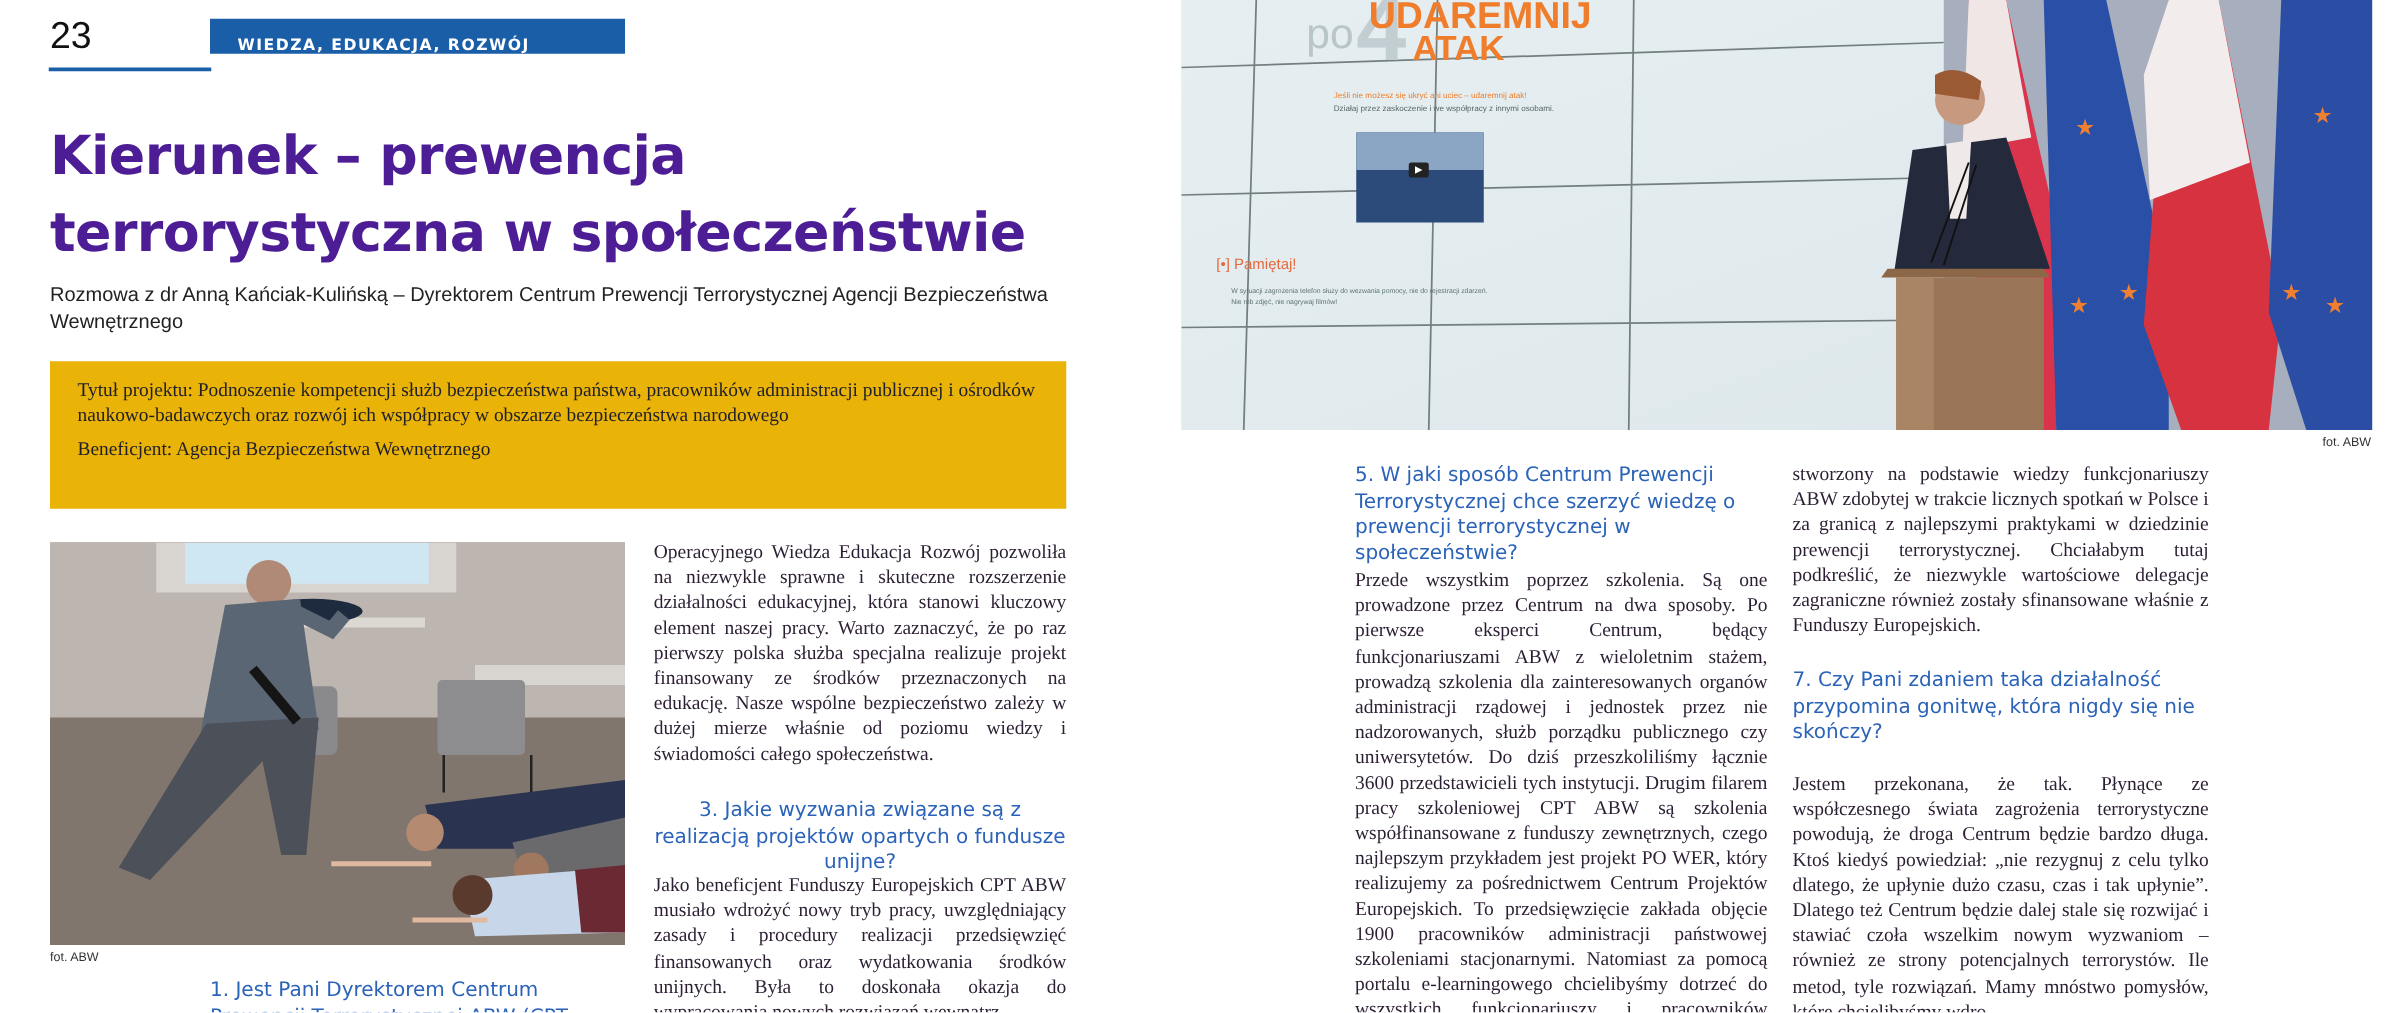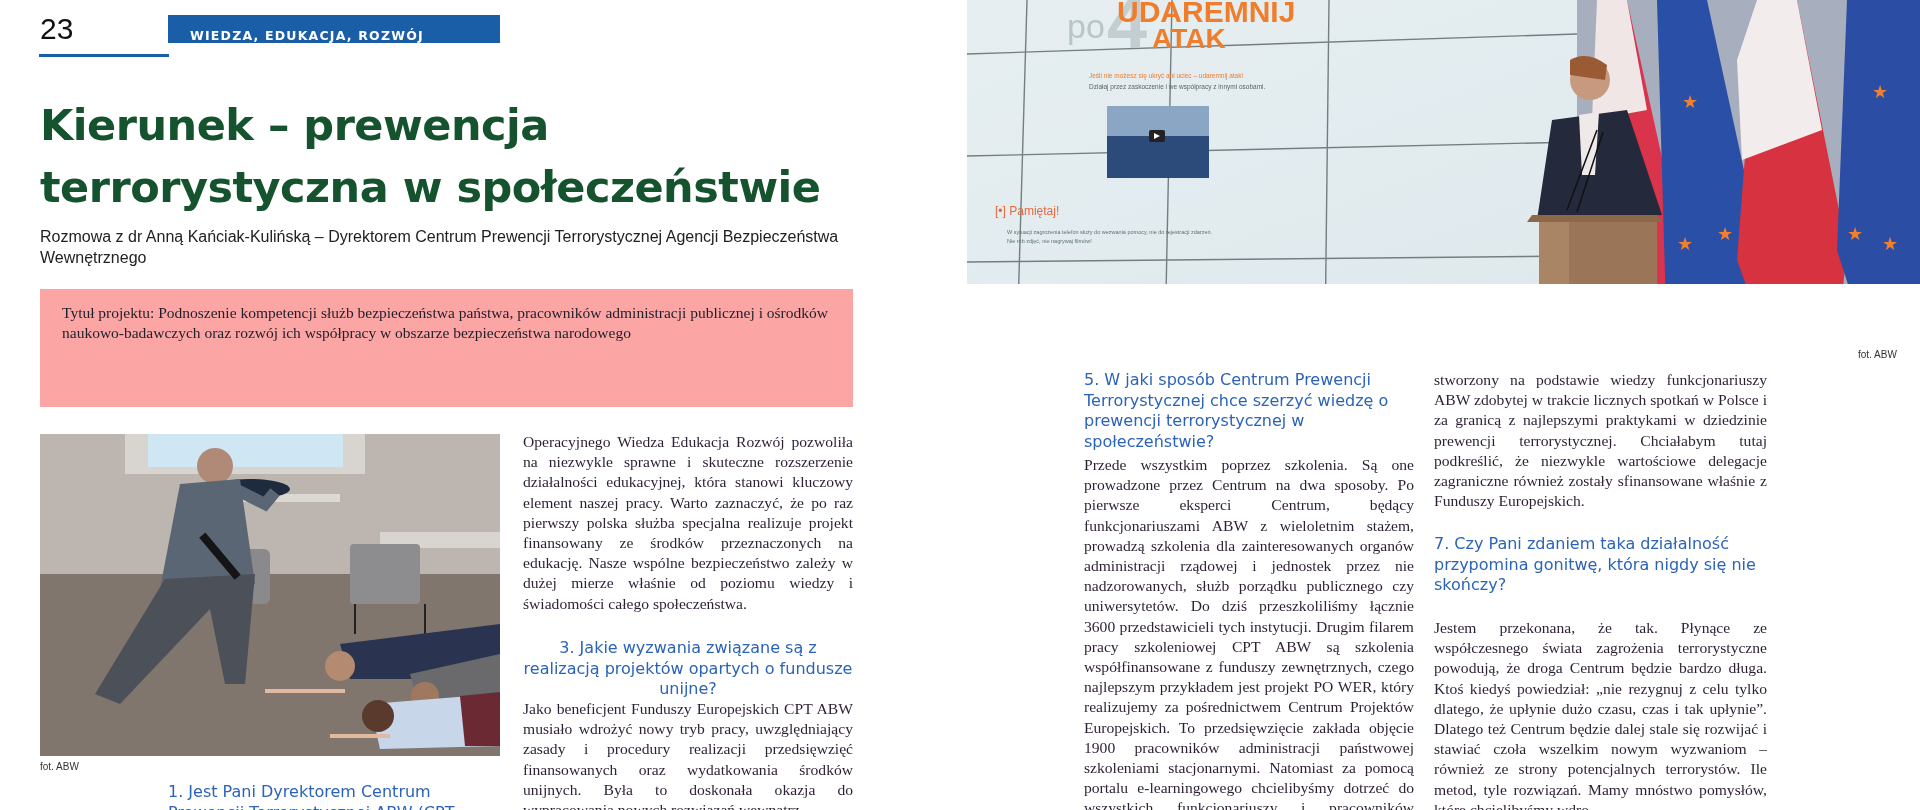--- a/index.html
+++ b/index.html
@@ -10,34 +10,34 @@
 
   
   .page-num { left: 40px; top: 14px; font-family: "Liberation Sans", sans-serif; font-size: 30px; color: #111; line-height: 1; }
   .page-rule { left: 39px; top: 54px; width: 130px; height: 3px; background: #1b5ea8; }
   .section-tag { left: 168px; top: 15px; width: 332px; height: 28px; background: #1b5ea8; color: #fff;
     font-family: "DejaVu Sans", sans-serif; font-weight: bold; font-size: 12.5px; letter-spacing: 1.2px;
     padding-left: 22px; line-height: 42px; }
 
   
   .title { left: 40px; top: 94px; width: 840px; font-family: "DejaVu Sans", sans-serif; font-weight: bold;
-    color: #14532d; font-size: 43px; line-height: 62px; letter-spacing: -0.5px; }
+    color: #4c1d95; font-size: 43px; line-height: 62px; letter-spacing: -0.5px; }
   .lead { left: 40px; top: 226px; width: 820px; font-family: "Liberation Sans", sans-serif; font-size: 16px;
     line-height: 21px; color: #222; }
 
   
-  .info-box { left: 40px; top: 289px; width: 813px; height: 118px; background: #fca5a5; padding: 14px 22px 0 22px;
+  .info-box { left: 40px; top: 289px; width: 813px; height: 118px; background: #eab308; padding: 14px 22px 0 22px;
     font-size: 15.5px; line-height: 20px; color: #1f1f2a; }
   .info-box p { margin-bottom: 8px; }
   .info-box p.first { margin-bottom: 7px; }
 
   
   .photo { overflow: hidden; }
   .photo-left { left: 40px; top: 434px; width: 460px; height: 322px; background: #8c8680; }
-  .photo-right { left: 967px; top: 0; width: 953px; height: 284px; background: #e7eef2; }
+  .photo-right { left: 945px; top: 0; width: 953px; height: 344px; background: #e7eef2; }
   .caption { font-family: "Liberation Sans", sans-serif; font-size: 10px; color: #333; }
 
   
   .col { font-size: 15.6px; line-height: 20.2px; text-align: justify; color: #2c1f33; }
   .q { font-family: "DejaVu Sans", sans-serif; color: #2b63b8; font-size: 16px; line-height: 20.5px; text-align: left; }
 </style>
 </head>
 <body>
 
 <div class="abs page-num">23</div>
@@ -45,20 +45,21 @@
 <div class="abs section-tag">WIEDZA, EDUKACJA, ROZWÓJ</div>
 
 <div class="abs title">
   <div>Kierunek – prewencja</div>
   <div>terrorystyczna w społeczeństwie</div>
 </div>
 <div class="abs lead">Rozmowa z dr Anną Kańciak-Kulińską – Dyrektorem Centrum Prewencji Terrorystycznej Agencji Bezpieczeństwa Wewnętrznego</div>
 
 <div class="abs info-box">
   <p class="first">Tytuł projektu: Podnoszenie kompetencji służb bezpieczeństwa państwa, pracowników administracji publicznej i ośrodków naukowo-badawczych oraz rozwój ich współpracy w obszarze bezpieczeństwa narodowego</p>
+  <p>Beneficjent: Agencja Bezpieczeństwa Wewnętrznego</p>
 </div>
 
 <div class="abs photo photo-left">
   <svg width="460" height="322" viewBox="0 0 460 322">
     <rect width="460" height="322" fill="#9a938d"></rect>
     <rect y="0" width="460" height="150" fill="#bdb6b0"></rect>
     <rect x="85" y="0" width="240" height="40" fill="#d8d4cf"></rect>
     <rect x="108" y="0" width="195" height="33" fill="#cfe6f3"></rect>
     <rect x="172" y="60" width="128" height="8" fill="#dcd8d2"></rect>
     <ellipse cx="210" cy="55" rx="40" ry="10" fill="#1e2a3e"></ellipse>

